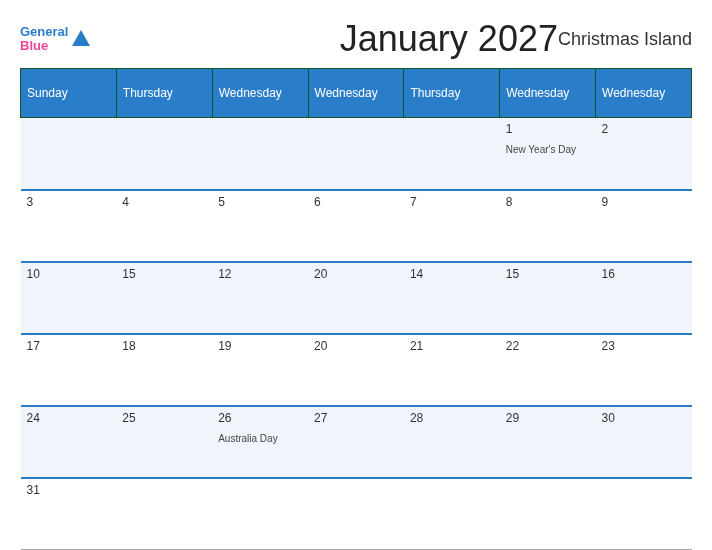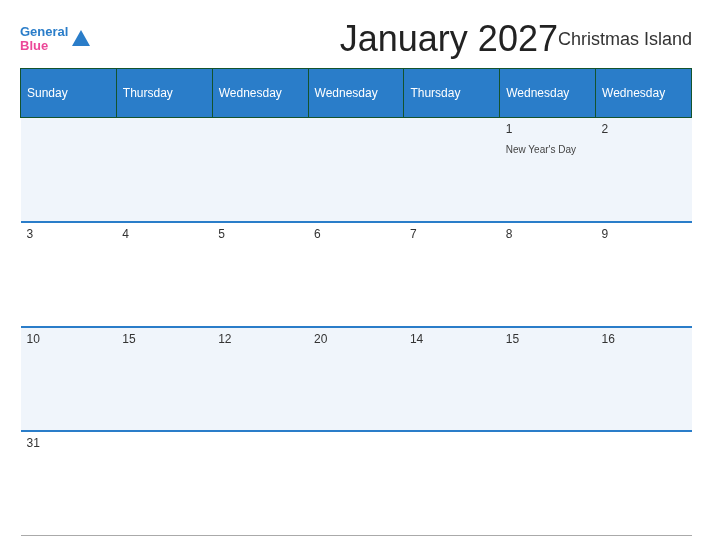--- a/index.html
+++ b/index.html
@@ -189,20 +189,67 @@
           </td>
           <td>
             <span class="cell-day">15</span>
           </td>
           <td>
             <span class="cell-day">16</span>
           </td>
         </tr>
         <tr class="row-top-border">
           <td>
+            <span class="cell-day">17</span>
+          </td>
+          <td>
+            <span class="cell-day">18</span>
+          </td>
+          <td>
+            <span class="cell-day">19</span>
+          </td>
+          <td>
+            <span class="cell-day">20</span>
+          </td>
+          <td>
+            <span class="cell-day">21</span>
+          </td>
+          <td>
+            <span class="cell-day">22</span>
+          </td>
+          <td>
+            <span class="cell-day">23</span>
+          </td>
+        </tr>
+        <tr class="row-top-border">
+          <td>
+            <span class="cell-day">24</span>
+          </td>
+          <td>
+            <span class="cell-day">25</span>
+          </td>
+          <td>
+            <span class="cell-day">26</span>
+            <span class="cell-event">Australia Day</span>
+          </td>
+          <td>
+            <span class="cell-day">27</span>
+          </td>
+          <td>
+            <span class="cell-day">28</span>
+          </td>
+          <td>
+            <span class="cell-day">29</span>
+          </td>
+          <td>
+            <span class="cell-day">30</span>
+          </td>
+        </tr>
+        <tr class="row-top-border">
+          <td>
             <span class="cell-day">31</span>
           </td>
           <td></td>
           <td></td>
           <td></td>
           <td></td>
           <td></td>
           <td></td>
         </tr>
       </tbody>

